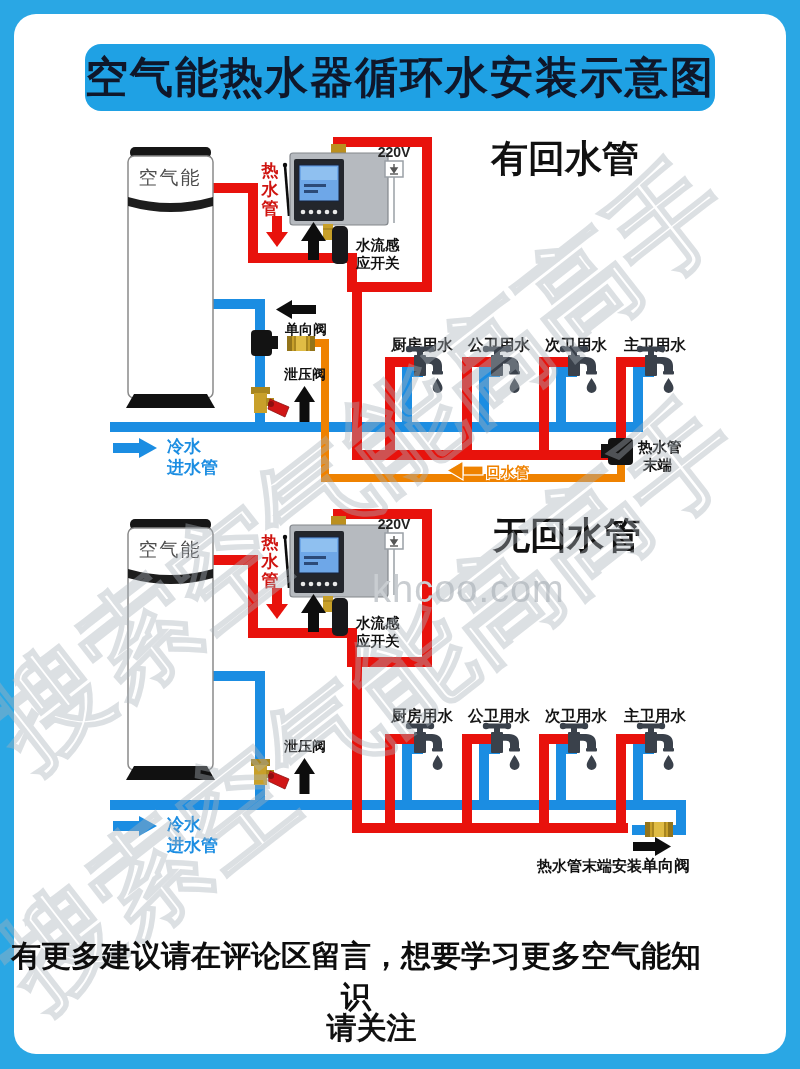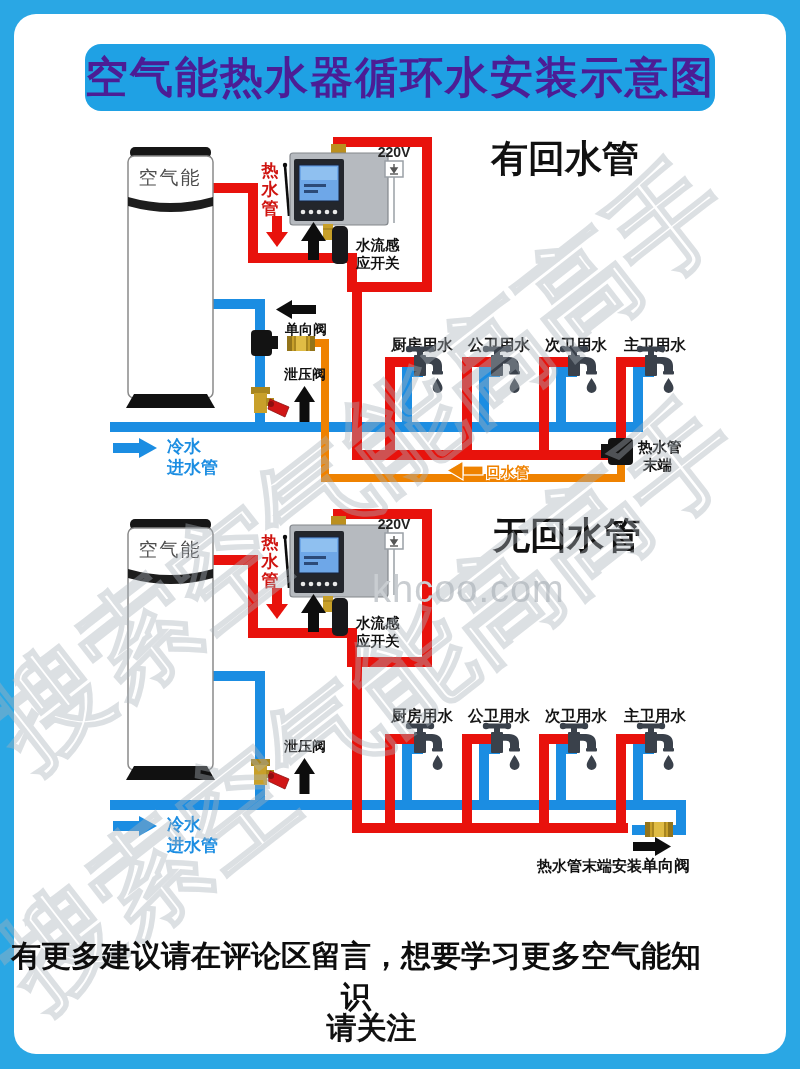--- a/index.html
+++ b/index.html
@@ -10,21 +10,21 @@
     overflow:hidden;
   }
   .panel{
     position:absolute;left:14px;top:14px;right:14px;bottom:15px;
     background:#ffffff;border-radius:22px;
   }
   .banner{
     position:absolute;left:85px;top:44px;width:630px;height:67px;
     background:#1fa1e4;border-radius:16px;
     display:flex;align-items:center;justify-content:center;
-    color:#4c1d95;font-size:43px;font-weight:900;letter-spacing:2px;
+    color:#0f172a;font-size:43px;font-weight:900;letter-spacing:2px;
   }
   svg.scene{position:absolute;left:0;top:0;width:800px;height:1069px;}
   .footer1{
     position:absolute;left:0;top:936px;width:712px;text-align:center;
     font-size:30px;font-weight:800;color:#0d0d0d;letter-spacing:0px;
   }
   .footer2{
     position:absolute;left:0;top:1008px;width:743px;height:60px;
     display:flex;align-items:baseline;justify-content:center;
   }

